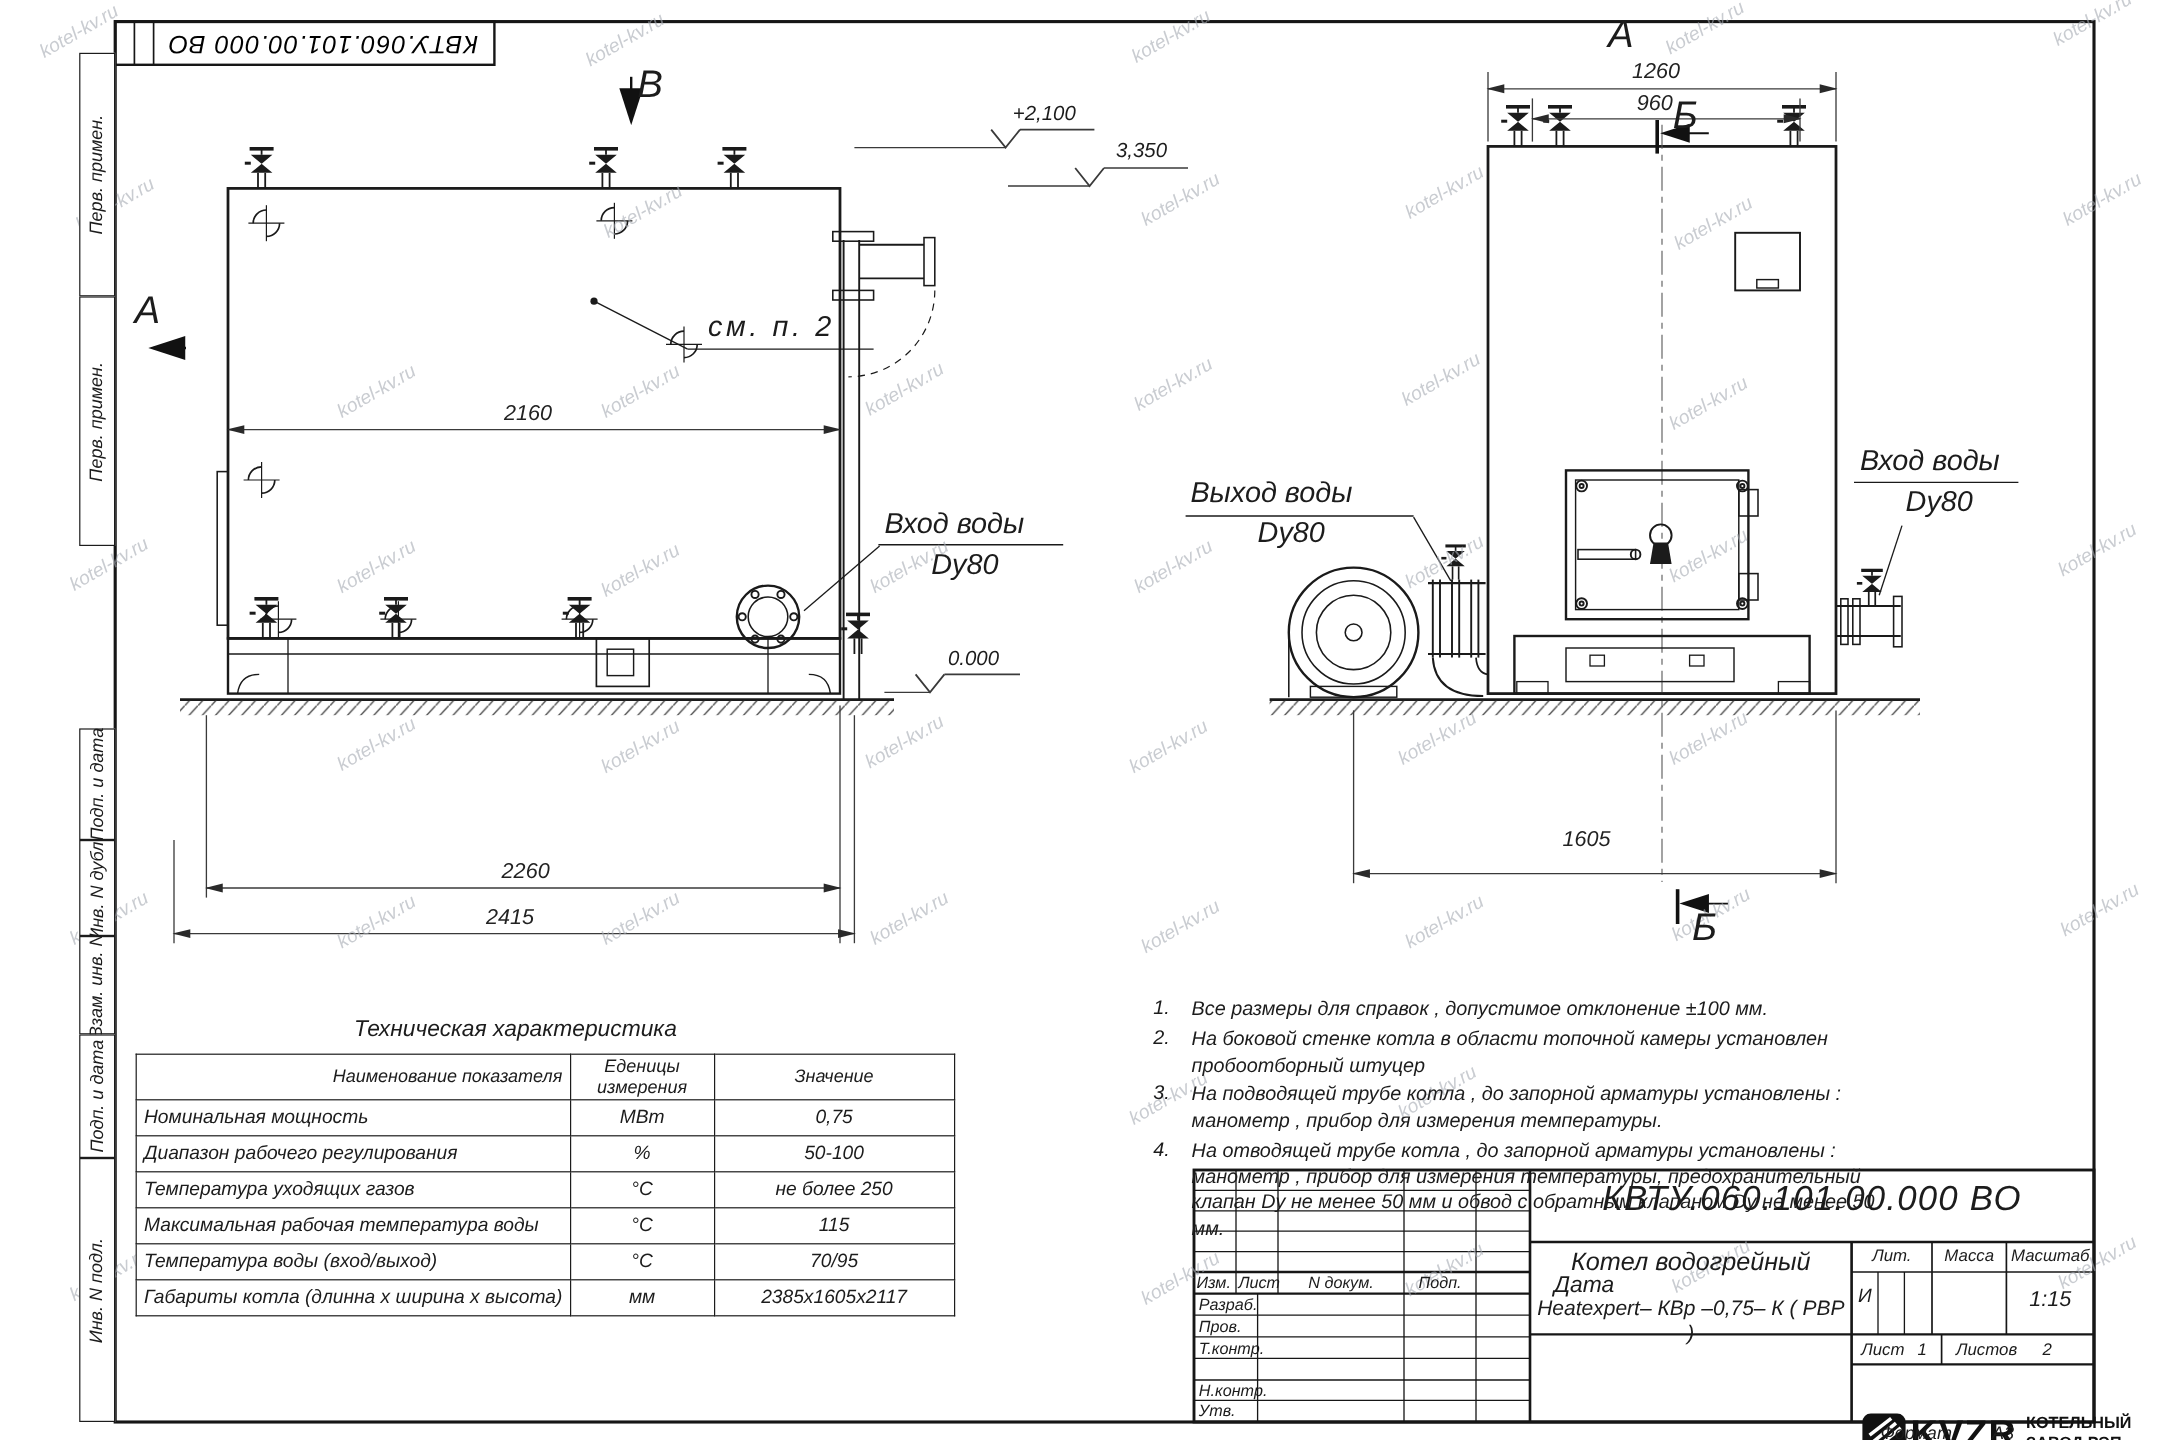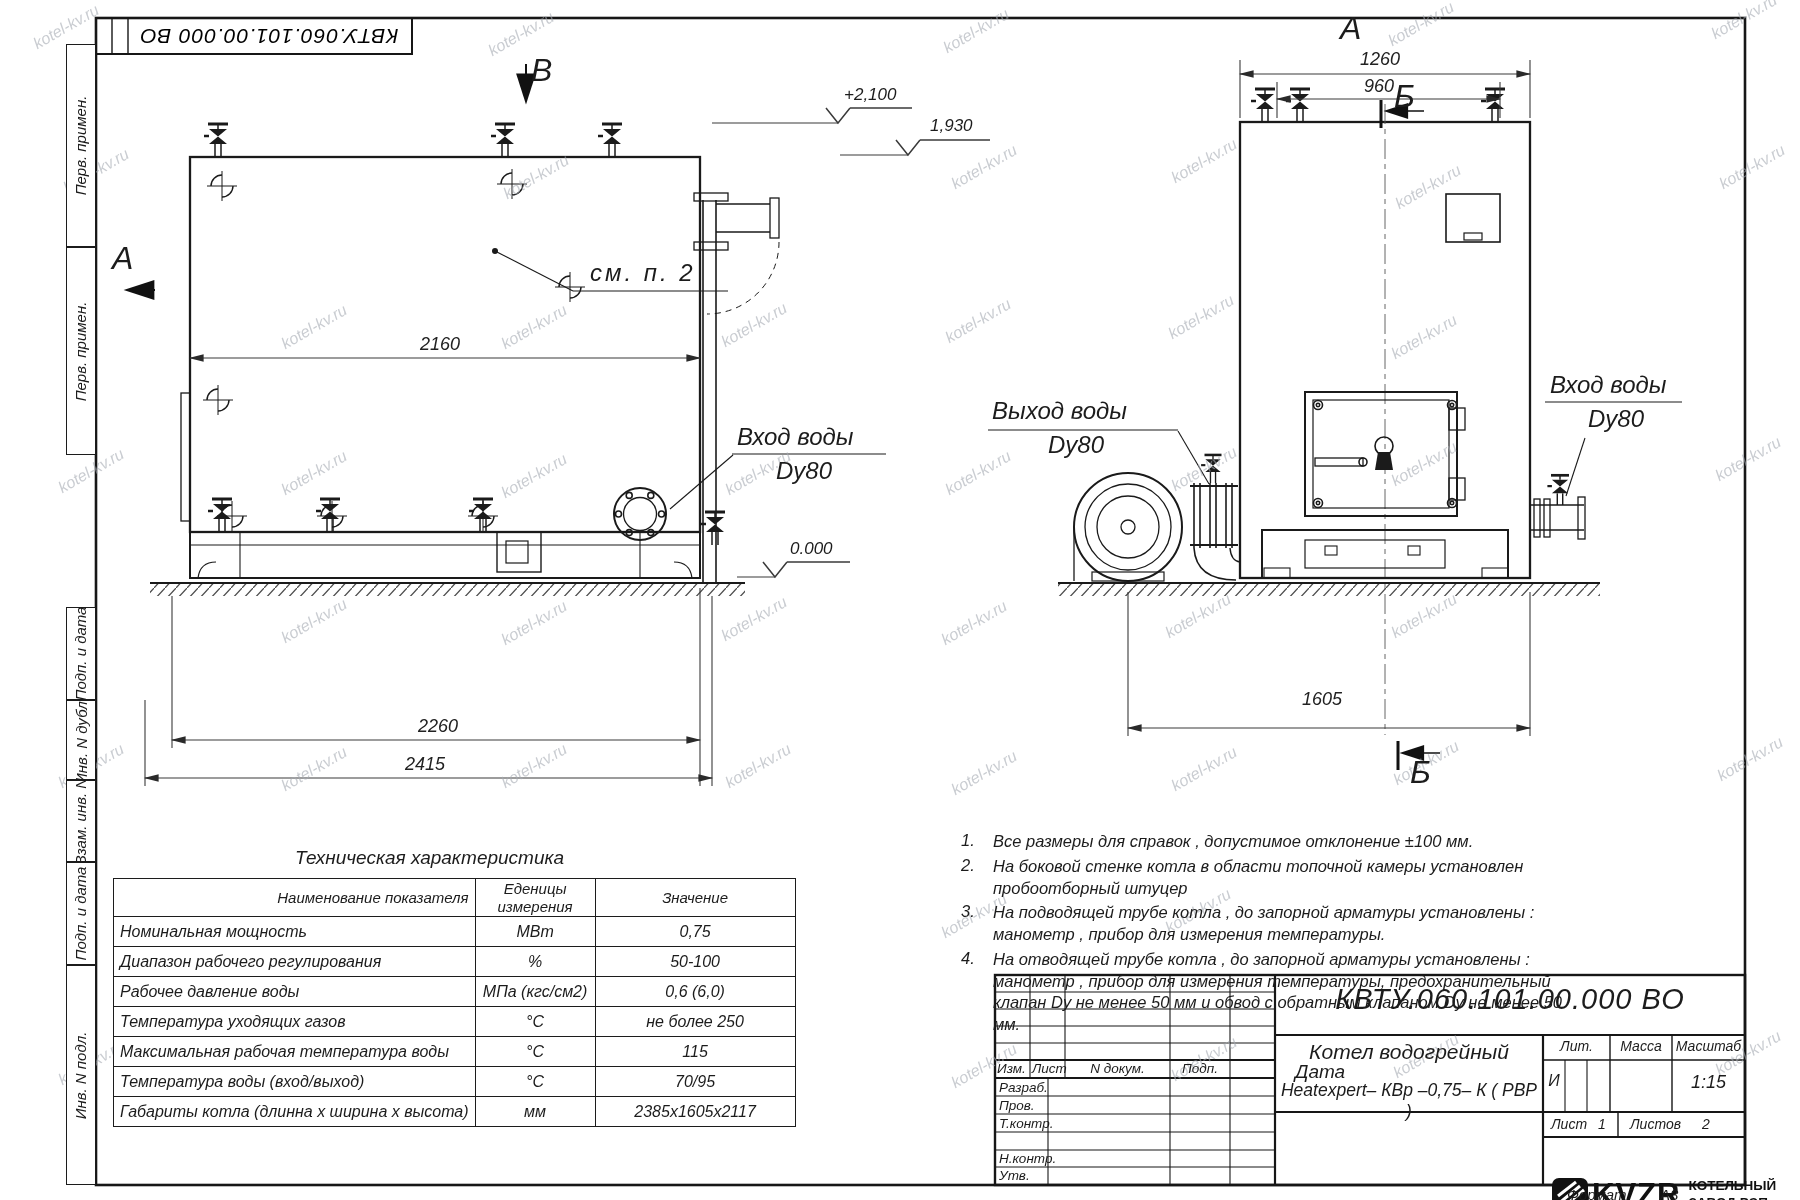--- a/index.html
+++ b/index.html
@@ -375,21 +375,21 @@
       <span>Инв. N подл.</span>
     </div>
 
   <div class="t big" style="left:531px;top:54px;">В</div>
   <div class="t big" style="left:112px;top:242px;">А</div>
   <div class="t lbl24" style="left:590px;top:260px;letter-spacing:3px;">см. п. 2</div>
   <div class="t dimtxt" style="left:420px;top:335px;">2160</div>
   <div class="t dimtxt" style="left:418px;top:717px;">2260</div>
   <div class="t dimtxt" style="left:405px;top:755px;">2415</div>
   <div class="t elev" style="left:844px;top:86px;">+2,100</div>
-  <div class="t elev" style="left:930px;top:117px;">1,930</div>
+  <div class="t elev" style="left:930px;top:117px;">3,350</div>
   <div class="t elev" style="left:790px;top:540px;">0.000</div>
   <div class="t lbl24" style="left:737px;top:424px;">Вход воды</div>
   <div class="t lbl24" style="left:776px;top:458px;">Dy80</div>
 
   <div class="t big" style="left:1340px;top:12px;">А</div>
   <div class="t big" style="left:1394px;top:80px;">Б</div>
   <div class="t big" style="left:1410px;top:756px;">Б</div>
   <div class="t dimtxt" style="left:1360px;top:50px;">1260</div>
   <div class="t dimtxt" style="left:1364px;top:77px;">960</div>
   <div class="t dimtxt" style="left:1302px;top:690px;">1605</div>
@@ -416,25 +416,20 @@
           <td>Номинальная мощность</td>
           <td class="c">МВт</td>
           <td class="c">0,75</td>
         </tr>
     <tr>
           <td>Диапазон рабочего регулирования</td>
           <td class="c">%</td>
           <td class="c">50-100</td>
         </tr>
     <tr>
-          <td>Рабочее давление воды</td>
-          <td class="c">МПа (кгс/см2)</td>
-          <td class="c">0,6 (6,0)</td>
-        </tr>
-    <tr>
           <td>Температура уходящих газов</td>
           <td class="c">°С</td>
           <td class="c">не более 250</td>
         </tr>
     <tr>
           <td>Максимальная рабочая температура воды</td>
           <td class="c">°С</td>
           <td class="c">115</td>
         </tr>
     <tr>

